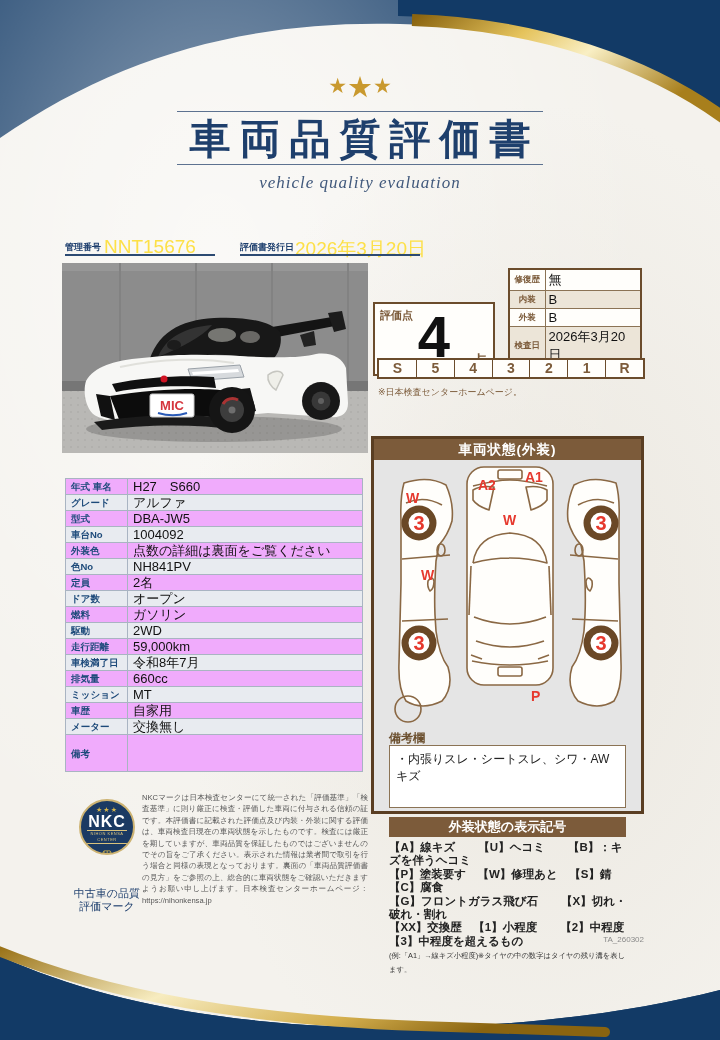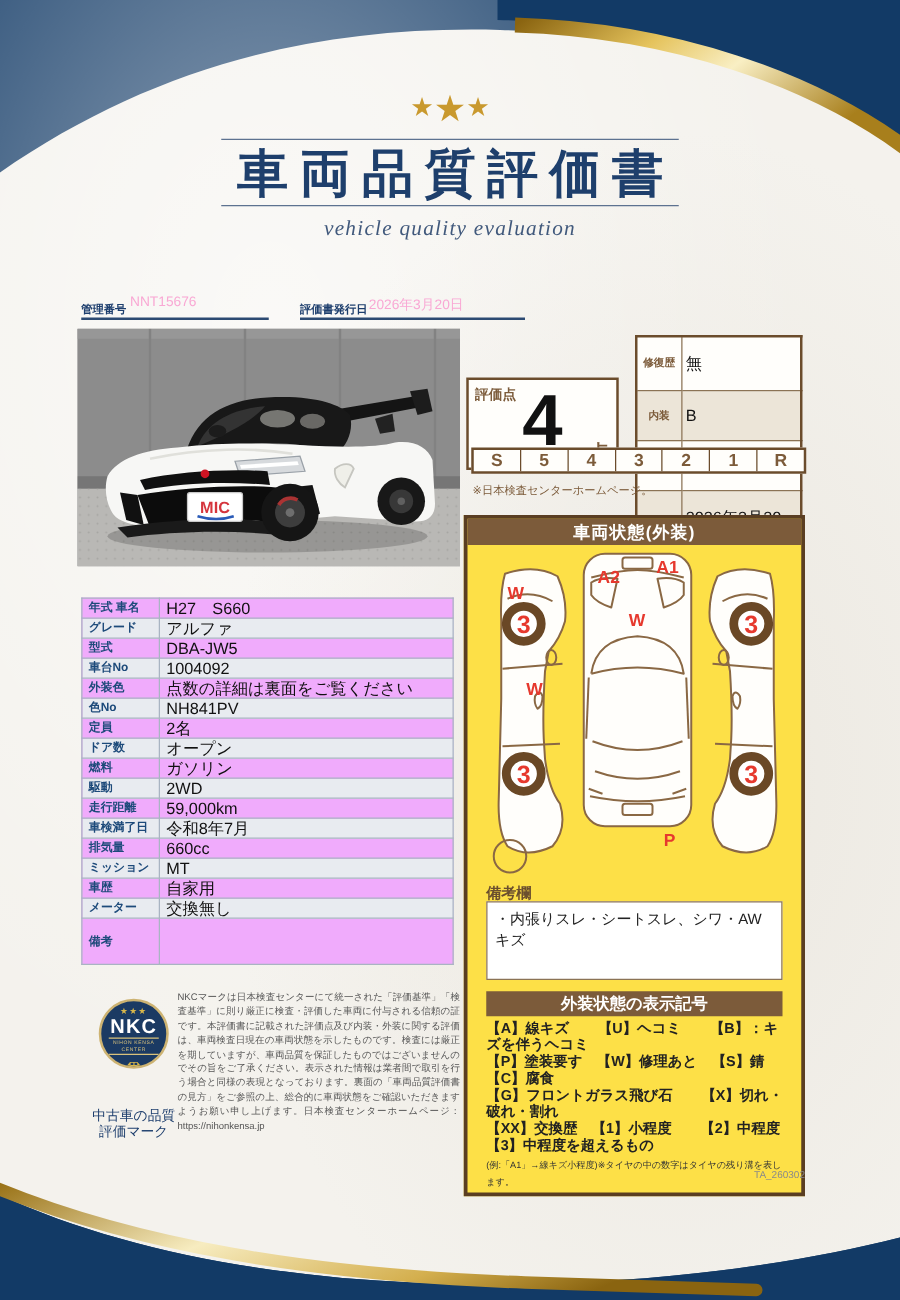--- a/index.html
+++ b/index.html
@@ -17,21 +17,21 @@
   .stars .s1,.stars .s3{font-size:21px;vertical-align:4px;}
   .stars .s2{font-size:29px;}
   .hline{height:1px;background:#5d7290;}
   .title{left:0;top:112px;width:720px;text-align:center;font-family:"Liberation Serif","DejaVu Serif",serif;
          font-weight:bold;font-size:41px;color:#1e3f6c;letter-spacing:9px;text-indent:9px;}
   .subtitle{left:0;top:173px;width:720px;text-align:center;font-family:"Liberation Serif","DejaVu Serif",serif;
             font-style:italic;font-size:17px;color:#41597c;letter-spacing:1px;}
 
   
   .meta-label{font-size:9px;font-weight:bold;color:#1d3e6d;top:241px;}
-  .meta-value{font-size:11px;color:#f9a8d4;top:236px;}
+  .meta-value{font-size:19px;color:#fde047;top:236px;}
   .meta-line{height:2px;background:#2c4a72;top:254px;}
 
   
   .photo{left:62px;top:263px;width:306px;height:190px;background:#8c8c8c;}
 
   
   table.spec{left:65px;top:478px;width:298px;border-collapse:collapse;background:#f0abfc;
              border:1.5px solid #7d8fa5;}
   table.spec th,table.spec td{border:1px solid #a9b4c2;padding:0 5px;height:16px;line-height:15px;}
   table.spec th{width:62px;font-size:9.5px;color:#1d4a7a;text-align:left;font-weight:bold;}
@@ -47,32 +47,32 @@
   .nkc-sub{font-size:4px;color:#d9c27c;line-height:6px;letter-spacing:.5px;border-top:.5px solid #d9c27c;border-bottom:.5px solid #d9c27c;margin:1px 6px;}
   .nkc-caption{left:60px;top:857px;width:94px;text-align:center;font-size:11px;font-weight:normal;color:#1d3e6d;line-height:13px;margin-top:30px;}
   .nkc-par{left:142px;top:792px;width:226px;font-size:7.6px;line-height:11.4px;color:#565656;text-align:justify;}
 
   
   .score-box{left:373px;top:270px;width:122px;height:74px;background:#fffefb;border:2px solid #6b4c2c;margin-top:32px;}
   .score-label{left:5px;top:4px;font-size:11px;font-weight:bold;color:var(--brown);}
   .score-num{left:0;top:-4px;width:100%;text-align:center;font-size:58px;font-weight:bold;color:#111;line-height:74px;}
   .score-unit{right:6px;bottom:3px;font-size:15px;font-weight:bold;color:var(--brown);}
   table.mini{left:508px;top:268px;width:134px;border-collapse:collapse;background:#fffefb;border:2px solid #6b4c2c;}
-  table.mini th,table.mini td{border:1px solid #8b7355;height:17.2px;padding:12px 3px;}
+  table.mini th,table.mini td{border:1px solid #8b7355;height:17.2px;padding:1px 3px;}
   table.mini th{width:36px;font-size:8.5px;color:var(--brown);font-weight:bold;text-align:center;}
   table.mini td{font-size:13px;color:#111;}
   table.mini tr.alt{background:#ece5d8;}
   .scale{left:377px;top:358px;width:268px;height:21px;display:flex;border:2.5px solid #6b4c2c;background:#fffefb;}
   .scale div{flex:1;border-right:1.5px solid #6b4c2c;text-align:center;font-size:14px;font-weight:bold;
              color:var(--brown);line-height:17px;}
   .scale div:last-child{border-right:none;}
   .scale-note{left:378px;top:386px;font-size:9px;color:var(--brown);}
 
   
-  .panel{left:371px;top:412px;width:273px;height:545px;background:#fde047;border:3px solid var(--dark-brown);}
+  .panel{left:371px;top:436px;width:273px;height:378px;background:#e5e5e5;border:3px solid var(--dark-brown);}
   .panel-head{position:absolute;left:0;top:0;width:100%;height:21px;background:var(--brown);color:#fff;
               font-size:13.5px;font-weight:bold;text-align:center;line-height:21px;letter-spacing:1px;}
   .diagram{position:absolute;left:4px;top:24px;}
   .rem-label{position:absolute;left:15px;top:291px;font-size:12px;font-weight:bold;color:#6b4f2e;}
   .rem-box{position:absolute;left:15px;top:306px;width:237px;height:63px;background:#fff;border:1px solid #8b7355;
            font-size:12px;color:#222;padding:5px 6px;}
   .leg-head{position:absolute;left:15px;top:378px;width:237px;height:20px;background:var(--brown);color:#fff;
             font-size:13px;font-weight:bold;text-align:center;line-height:20px;}
   .leg-body{position:absolute;left:15px;top:402px;width:243px;font-size:11.5px;font-weight:600;color:#222;line-height:13.4px;}
   .leg-foot{font-size:7.3px;font-weight:normal;color:#333;margin-top:1px;}

